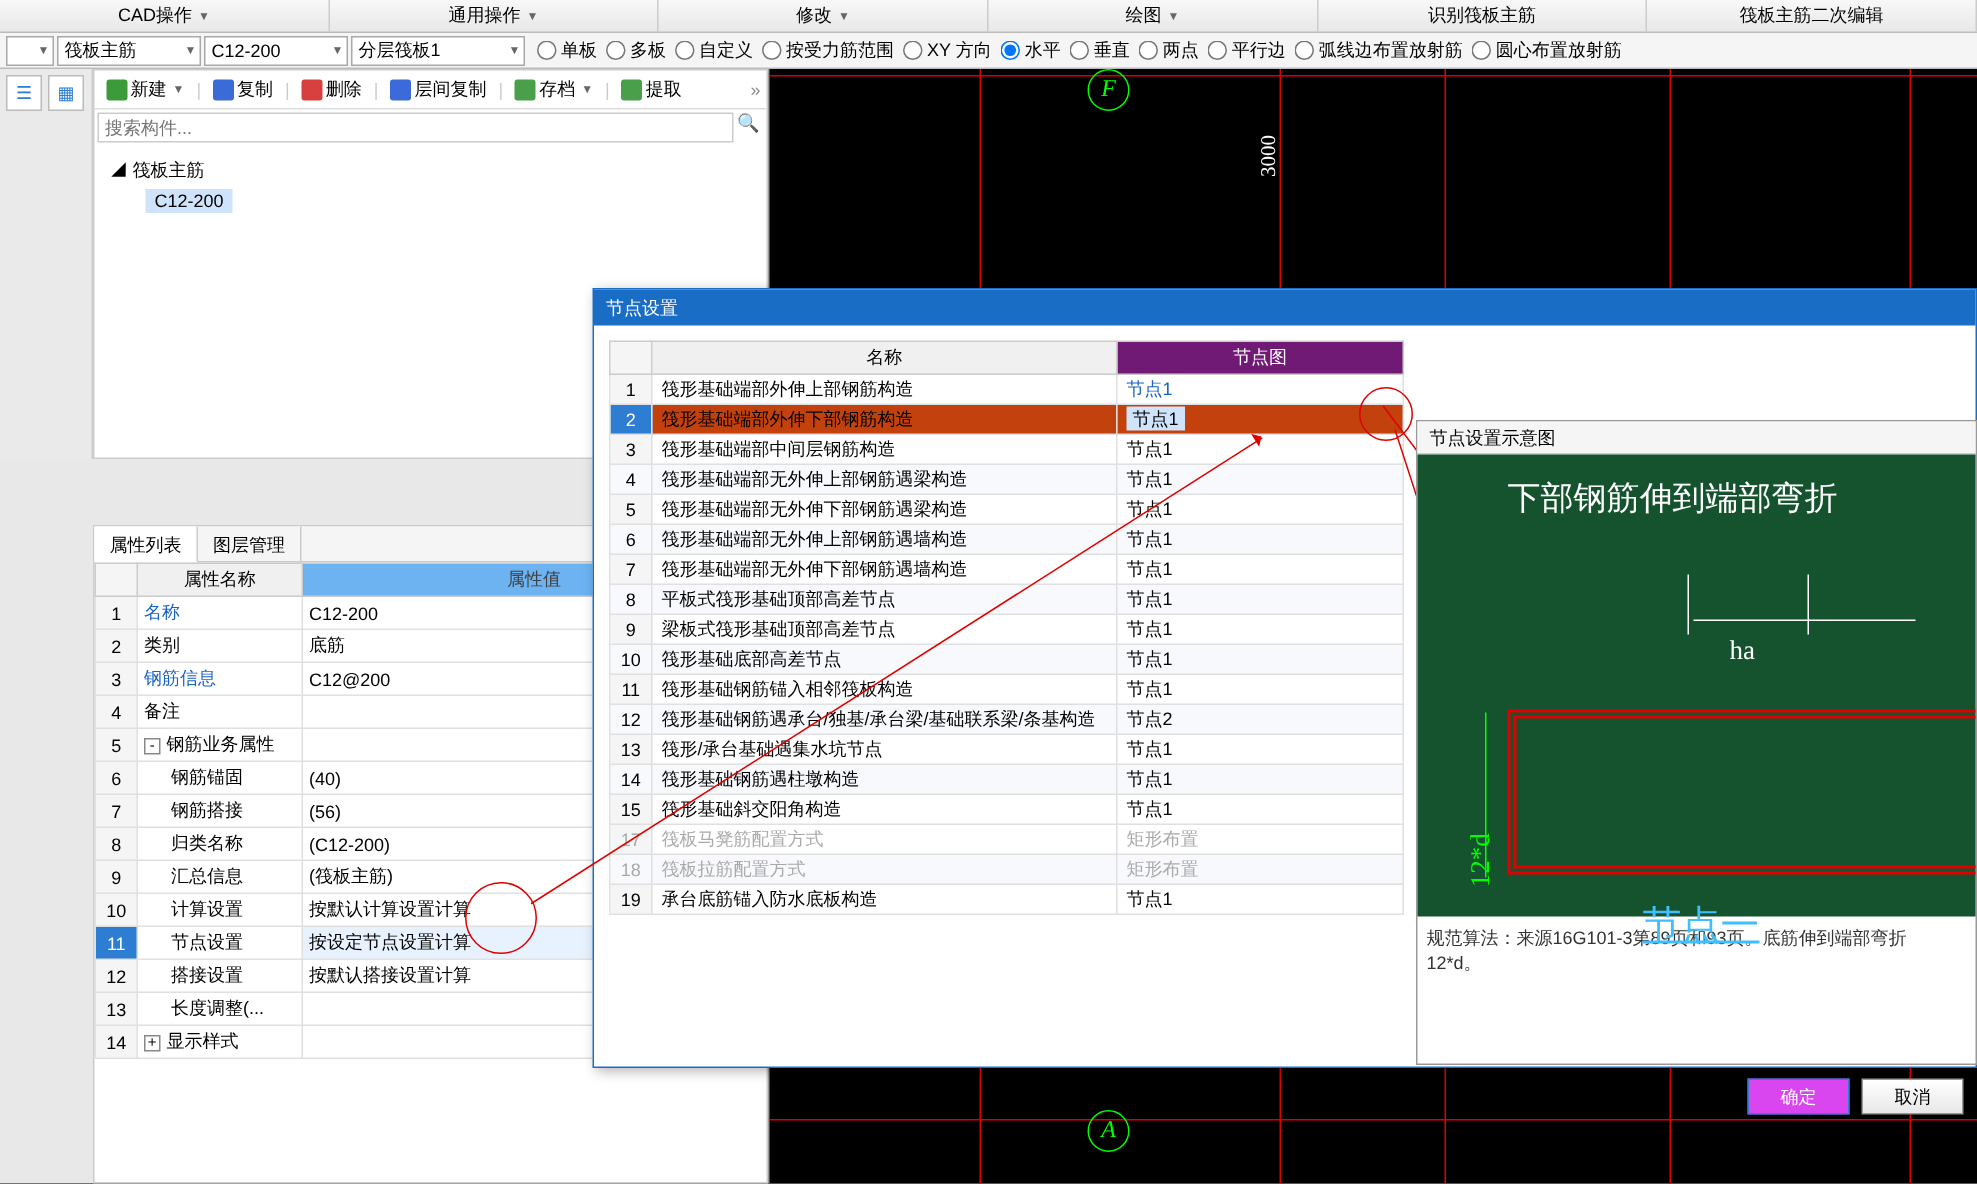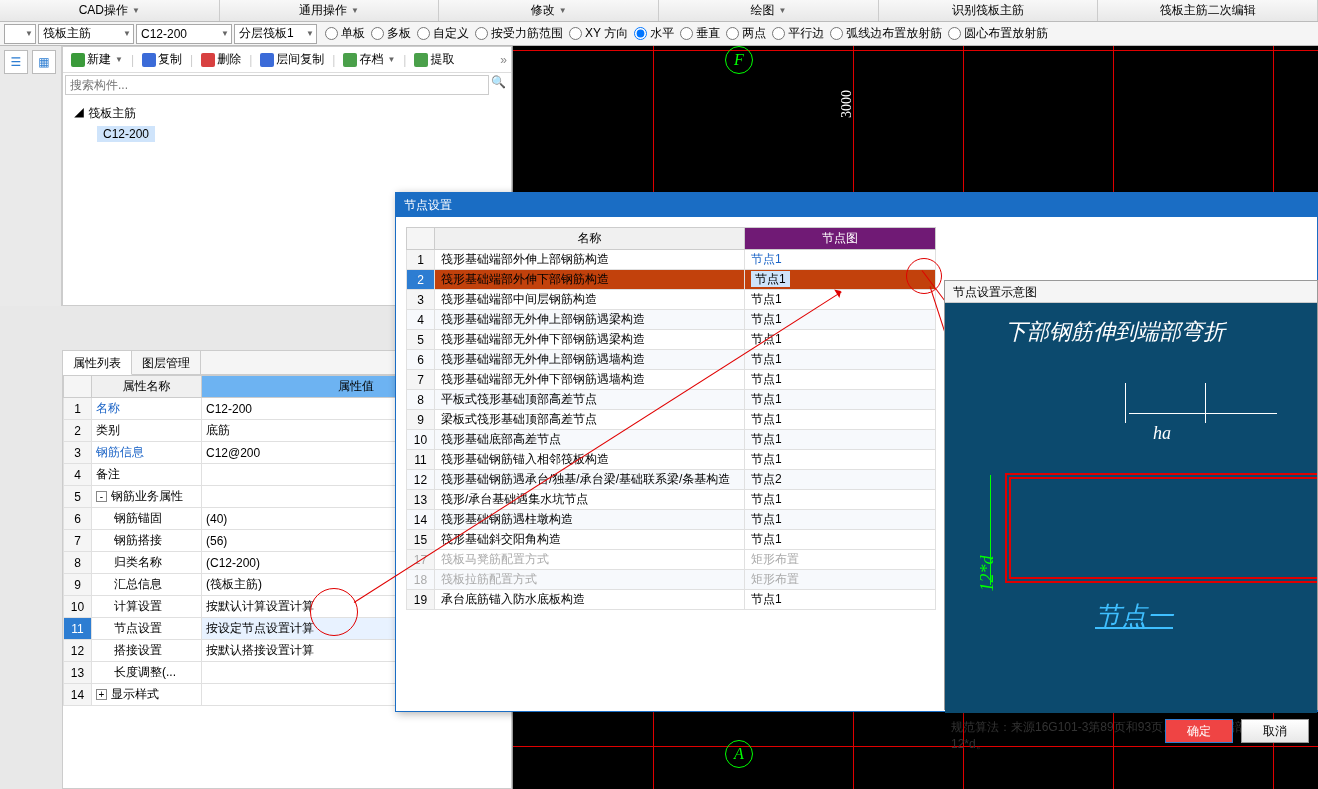--- a/index.html
+++ b/index.html
@@ -32,21 +32,21 @@
 .tree-node{padding:2px 0;}
 .tree-indent{padding-left:24px;}
 .tree-sel{background:#cfe4fb;padding:1px 6px;display:inline-block;}
 .left-mid{height:44px;}
 .prop-panel{flex:1;background:#fff;border:1px solid #ccc;display:flex;flex-direction:column;margin-left:62px;position:relative;}
 .prop-table{width:100%;border-collapse:collapse;}
 .prop-table th{background:#f0f0f0;border:1px solid #ccc;height:22px;font-weight:normal;}
 .prop-table td{border:1px solid #e0e0e0;height:22px;padding:0 4px;}
 .prop-table .rownum{width:28px;text-align:center;background:#f5f5f5;}
 .prop-table .name-cell{width:110px;}
-.prop-table th.val-head{background:#6db3f2;color:#000000;}
+.prop-table th.val-head{background:#6db3f2;color:#404040;}
 .prop-table tr.sel td.rownum{background:#2d7dd2;color:#fff;}
 .prop-table tr.sel td.val{background:#e8f2ff;}
 .link-cell{color:#1a63c6;}
 .exp-box{display:inline-block;width:11px;height:11px;border:1px solid #888;text-align:center;line-height:9px;font-size:10px;margin-right:4px;}
 .canvas{flex:1;background:#000;position:relative;border-left:1px solid #999;}
 .gridline-v{position:absolute;width:1px;background:#e00000;top:0;bottom:0;}
 .gridline-h{position:absolute;height:1px;background:#e00000;left:0;right:0;}
 .axis-label{position:absolute;color:#0f0;font-family:serif;}
 .circ{width:28px;height:28px;border:1px solid #0f0;border-radius:50%;display:flex;align-items:center;justify-content:center;color:#0f0;font-style:italic;font-family:serif;font-size:16px;}
 .node-dialog{position:absolute;left:395px;top:192px;width:923px;height:520px;background:#fff;border:1px solid #1a6dc4;box-shadow:2px 2px 8px rgba(0,0,0,0.3);}
@@ -58,26 +58,26 @@
 .node-table td{border:1px solid #e0e0e0;height:20px;padding:0 6px;}
 .node-table .rownum{width:28px;text-align:center;background:#f5f5f5;}
 .node-table tr.alt td{background:#f7f9fc;}
 .node-table tr.sel td.rownum{background:#2d7dd2;color:#fff;}
 .node-table tr.sel td{background:#c2410c;}
 .node-table tr.disabled td{color:#aaa;}
 .node-link{color:#1a63c6;}
 .ellipsis-btn{position:absolute;width:22px;height:16px;border:1px solid #999;background:#f0f0f0;text-align:center;line-height:12px;font-size:10px;left:900px;top:68px;}
 .preview-panel{position:absolute;right:0;top:280px;width:374px;height:430px;background:#fff;border:1px solid #999;z-index:5;}
 .preview-title{height:22px;border-bottom:1px solid #ccc;padding:3px 8px;background:#f5f5f5;}
-.preview-canvas{height:410px;background:#0c4a6e;position:relative;color:#fff;font-style:italic;}
+.preview-canvas{height:308px;background:#14532d;position:relative;color:#fff;}
 .preview-text{font-family:SimSun,serif;font-size:22px;position:absolute;}
 .preview-caption{padding:6px;font-size:12px;color:#333;}
 .btn-row{position:absolute;right:8px;bottom:-34px;display:flex;gap:8px;}
 .btn{width:68px;height:24px;border:1px solid #999;background:linear-gradient(#fff,#e8e8e8);cursor:pointer;}
-.btn.primary{background:#ef4444;color:#fff;border-color:#2d7dd2;}
+.btn.primary{background:#d946ef;color:#fff;border-color:#2d7dd2;}
 .red-circ{position:absolute;border:1px solid #e00000;border-radius:50%;pointer-events:none;}
 .red-line{position:absolute;background:#e00000;transform-origin:left center;height:1px;pointer-events:none;}
 .red-arrow{position:absolute;width:0;height:0;border:5px solid transparent;pointer-events:none;}
 </style>
 </head>
 <body>
 
 <div class="menubar">
   <div class="menu-item" style="flex:1;justify-content:center">
       <span>CAD操作</span>
@@ -108,21 +108,21 @@
       <span class="drop">▼</span>
     </div>
   <div class="combo" style="width:96px">
       <span>筏板主筋</span>
       <span class="drop">▼</span>
     </div>
   <div class="combo" style="width:96px">
       <span>C12-200</span>
       <span class="drop">▼</span>
     </div>
-  <div class="combo" style="width:83px">
+  <div class="combo" style="width:116px">
       <span>分层筏板1</span>
       <span class="drop">▼</span>
     </div>
   <div id="radios" style="display:flex;align-items:center">
       <label class="radio-opt">
         <input type="radio" name="opt" style="">
         <span>单板</span>
       </label>
       <label class="radio-opt">
         <input type="radio" name="opt" style="">

